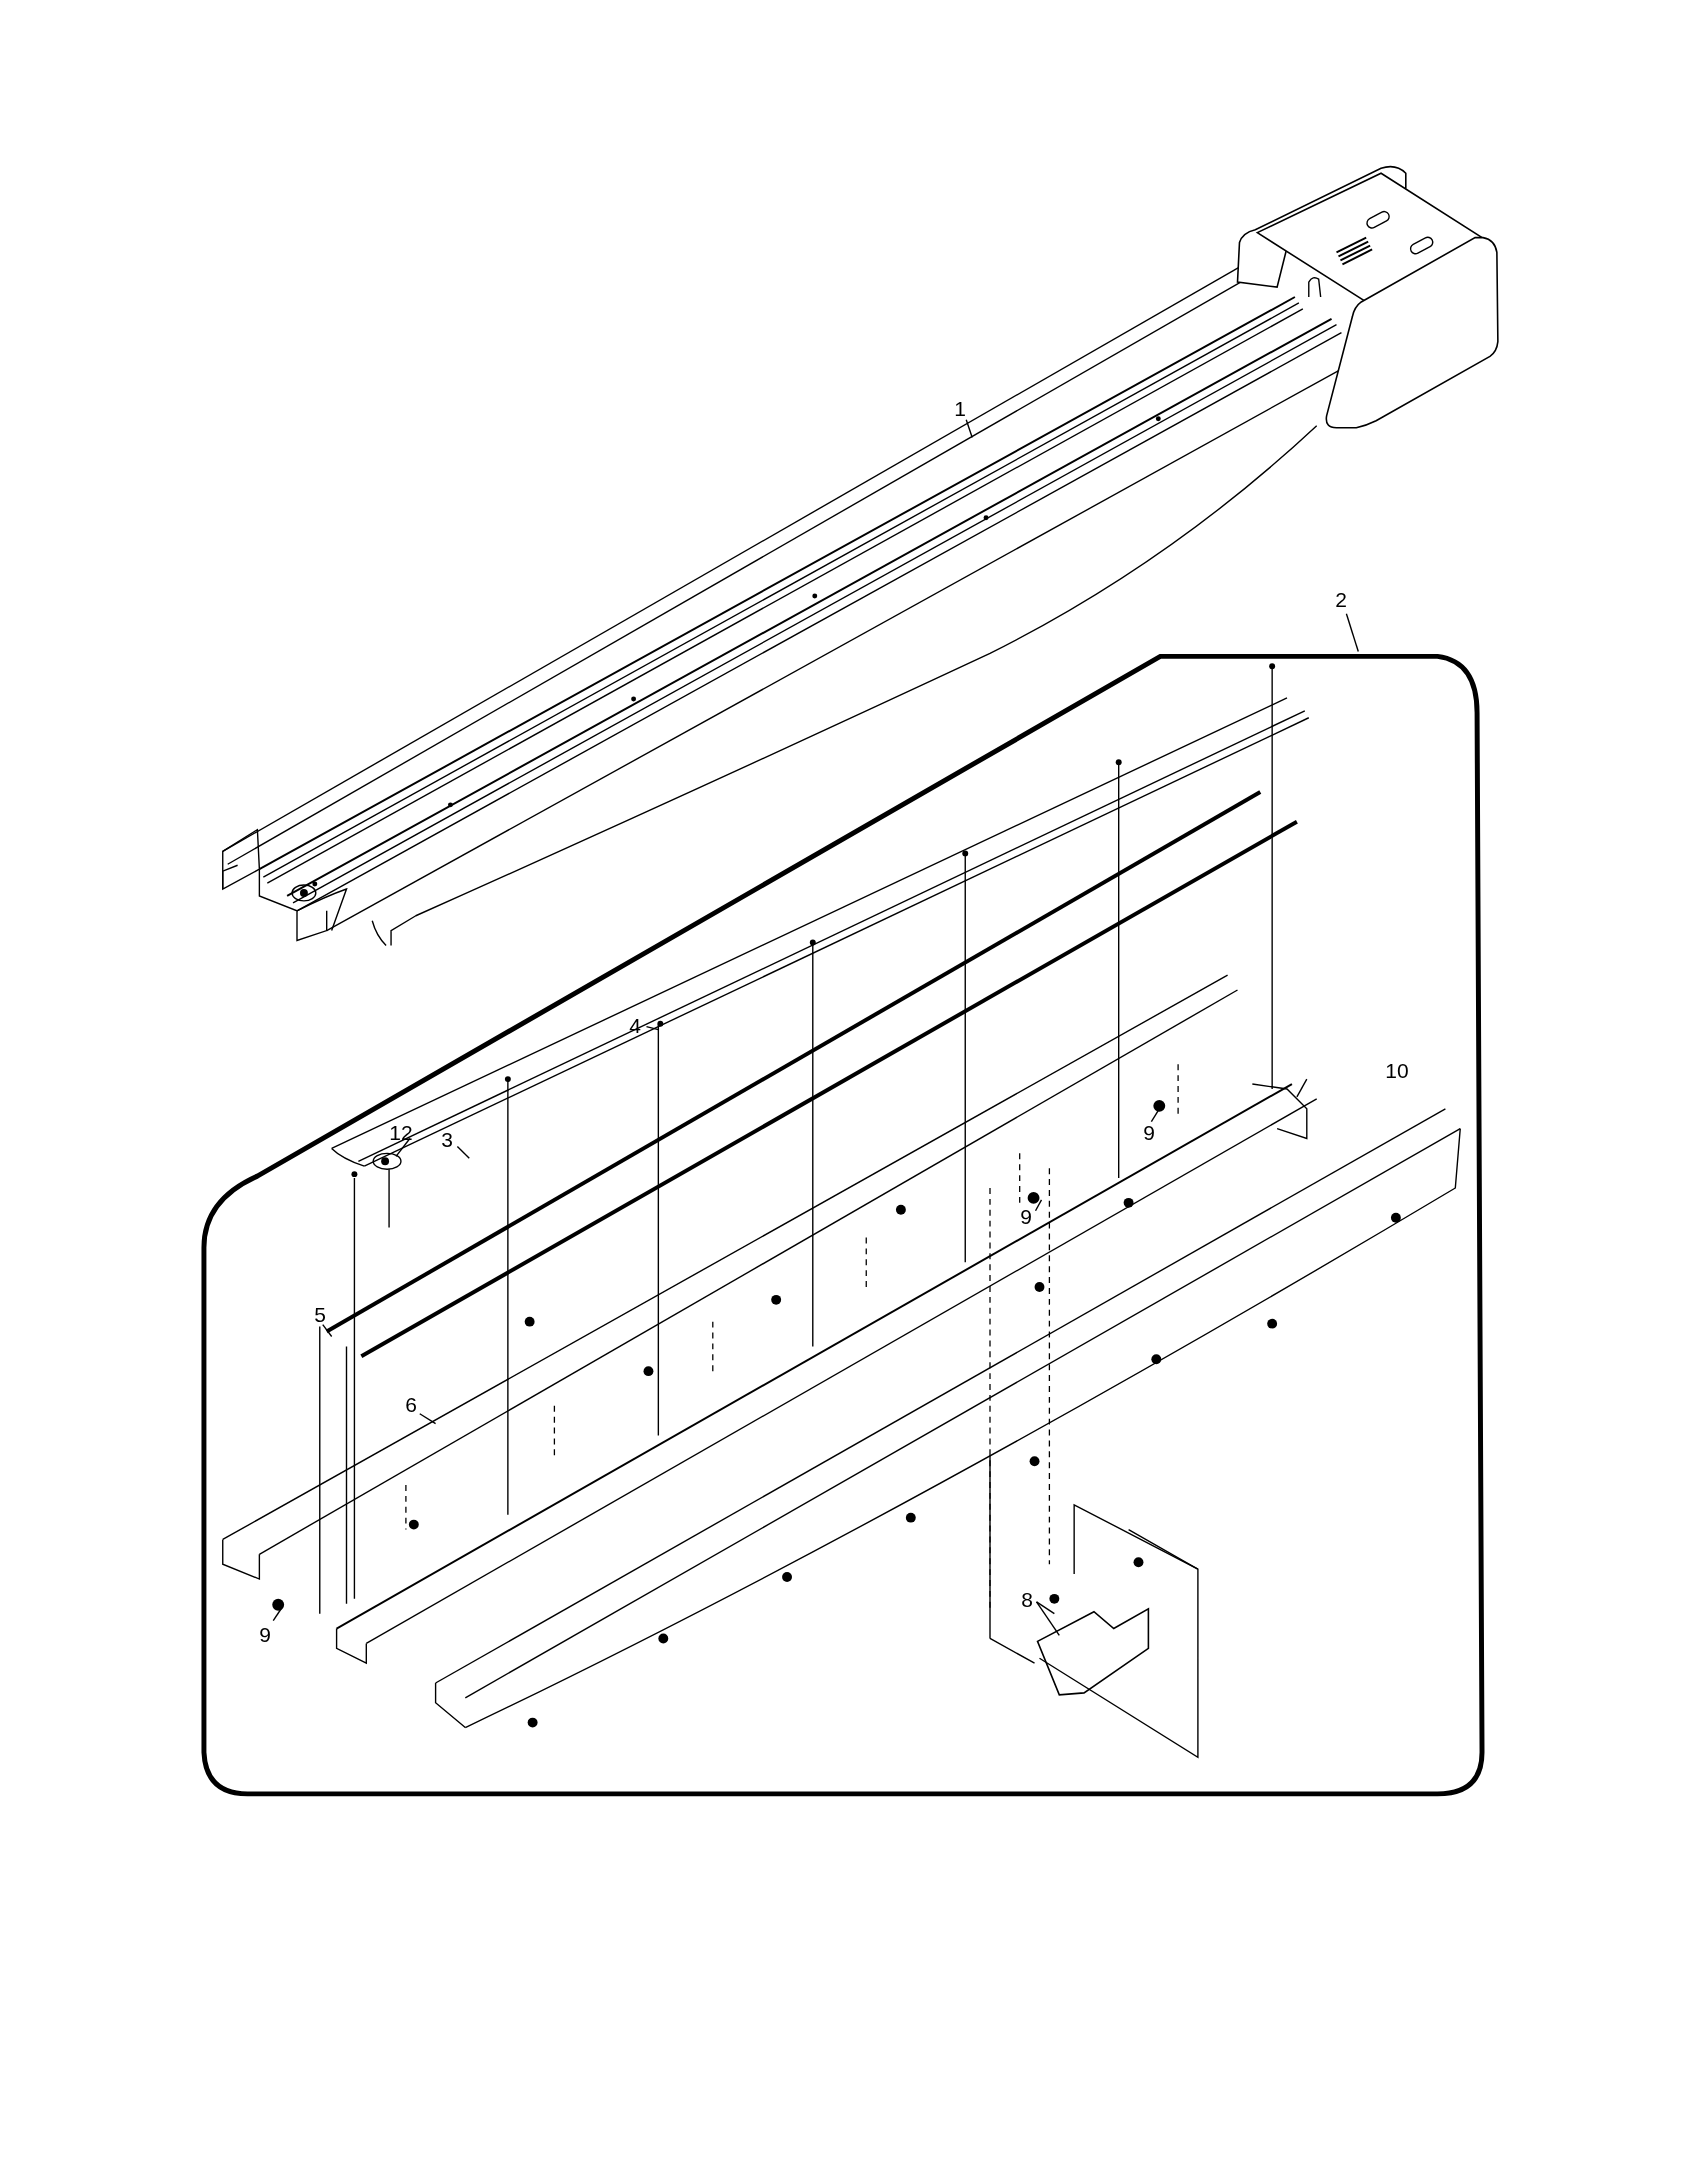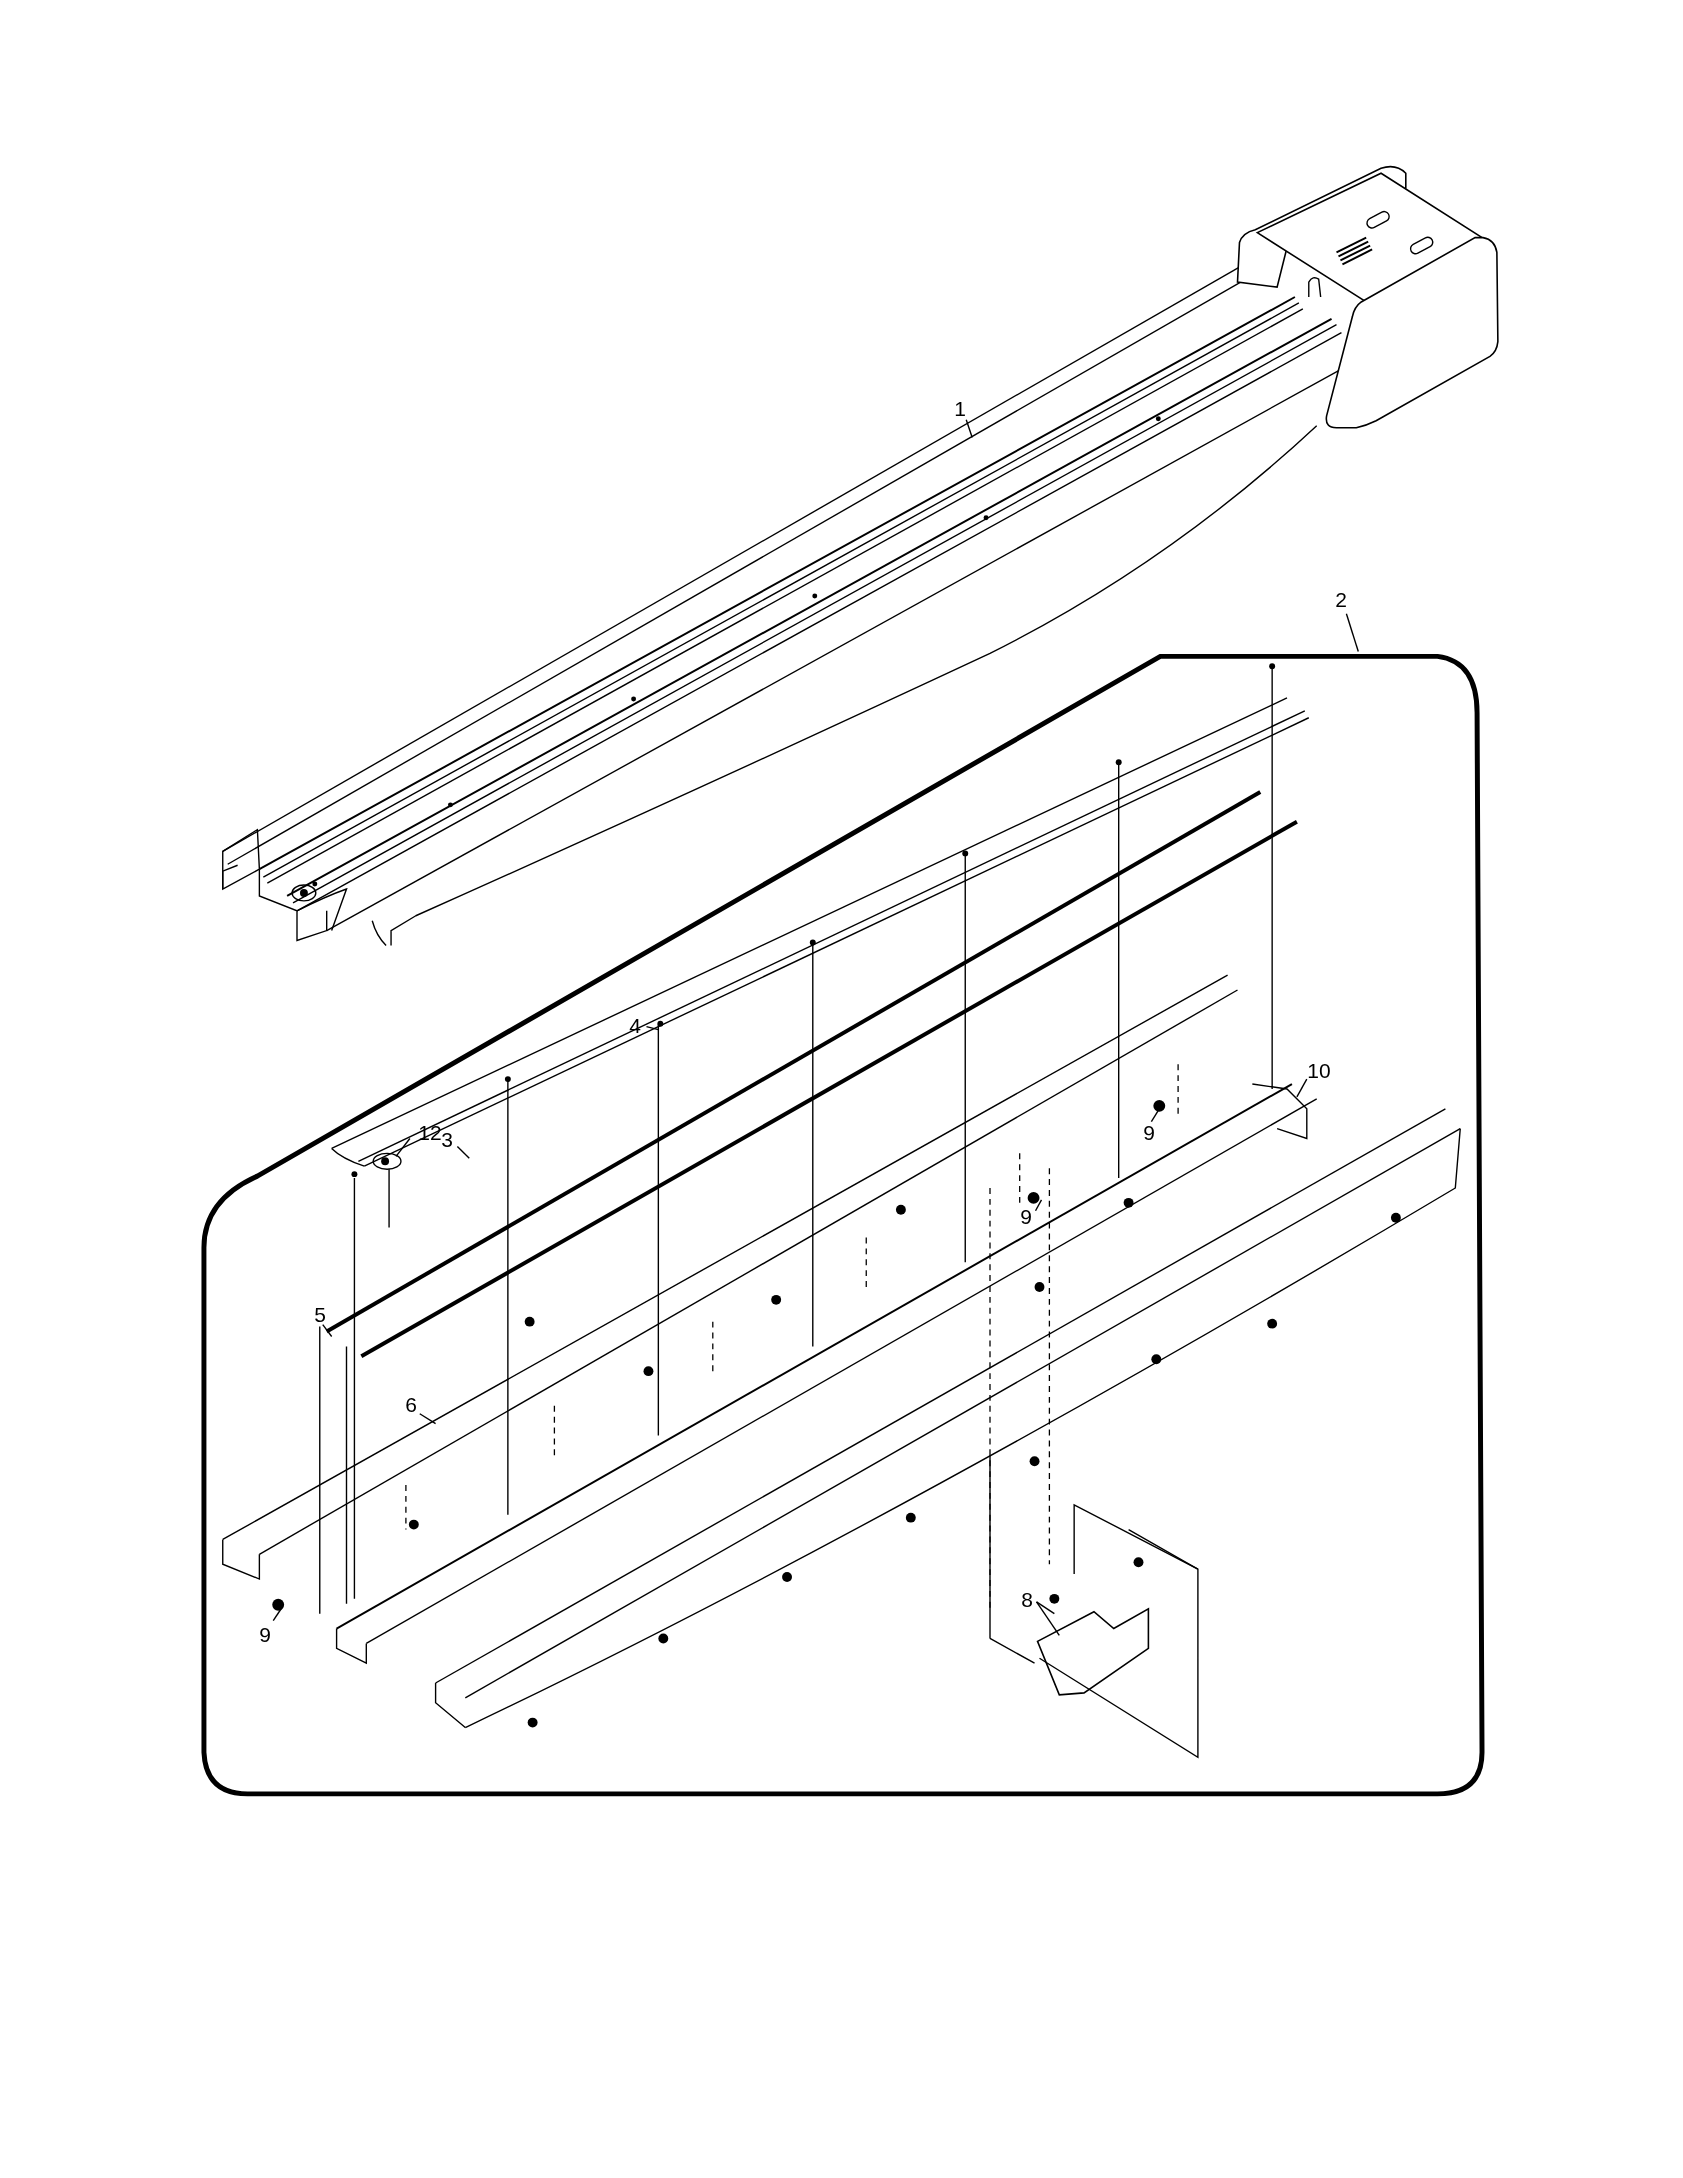--- a/index.html
+++ b/index.html
@@ -173,15 +173,15 @@
 <div class="callout" style="left:960px;top:408px">1</div>
 <div class="callout" style="left:1341px;top:599px">2</div>
 <div class="callout" style="left:447px;top:1139px">3</div>
 <div class="callout" style="left:635px;top:1025px">4</div>
 <div class="callout" style="left:320px;top:1314px">5</div>
 <div class="callout" style="left:411px;top:1404px">6</div>
 <div class="callout" style="left:1027px;top:1599px">8</div>
 <div class="callout" style="left:1149px;top:1132px">9</div>
 <div class="callout" style="left:1026px;top:1216px">9</div>
 <div class="callout" style="left:265px;top:1634px">9</div>
-<div class="callout" style="left:1319px;top:1070px">10</div>
-<div class="callout" style="left:430px;top:1132px">12</div>
+<div class="callout" style="left:1397px;top:1070px">10</div>
+<div class="callout" style="left:401px;top:1132px">12</div>
 
 
 </body></html>

